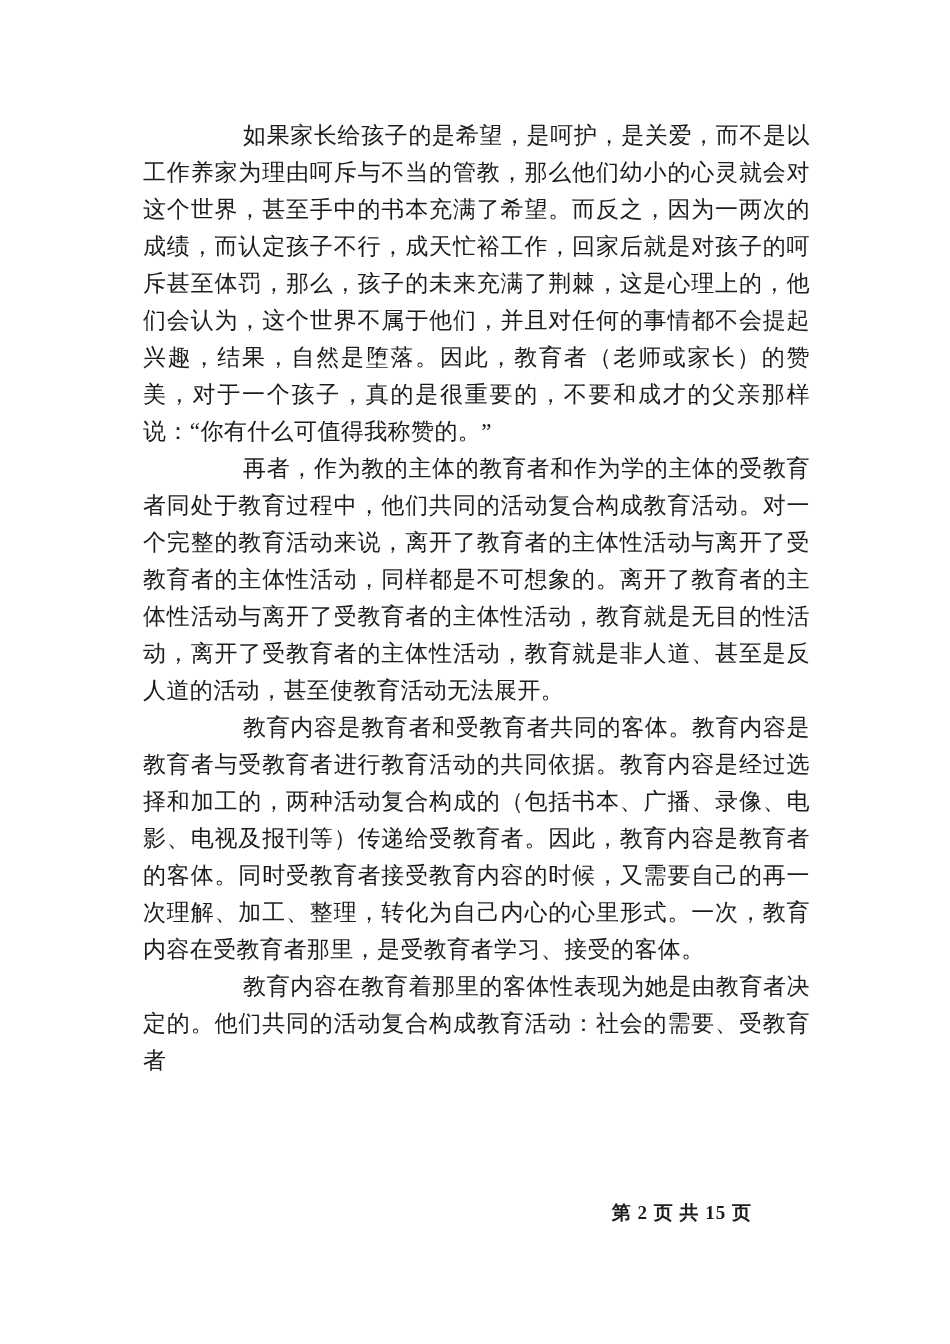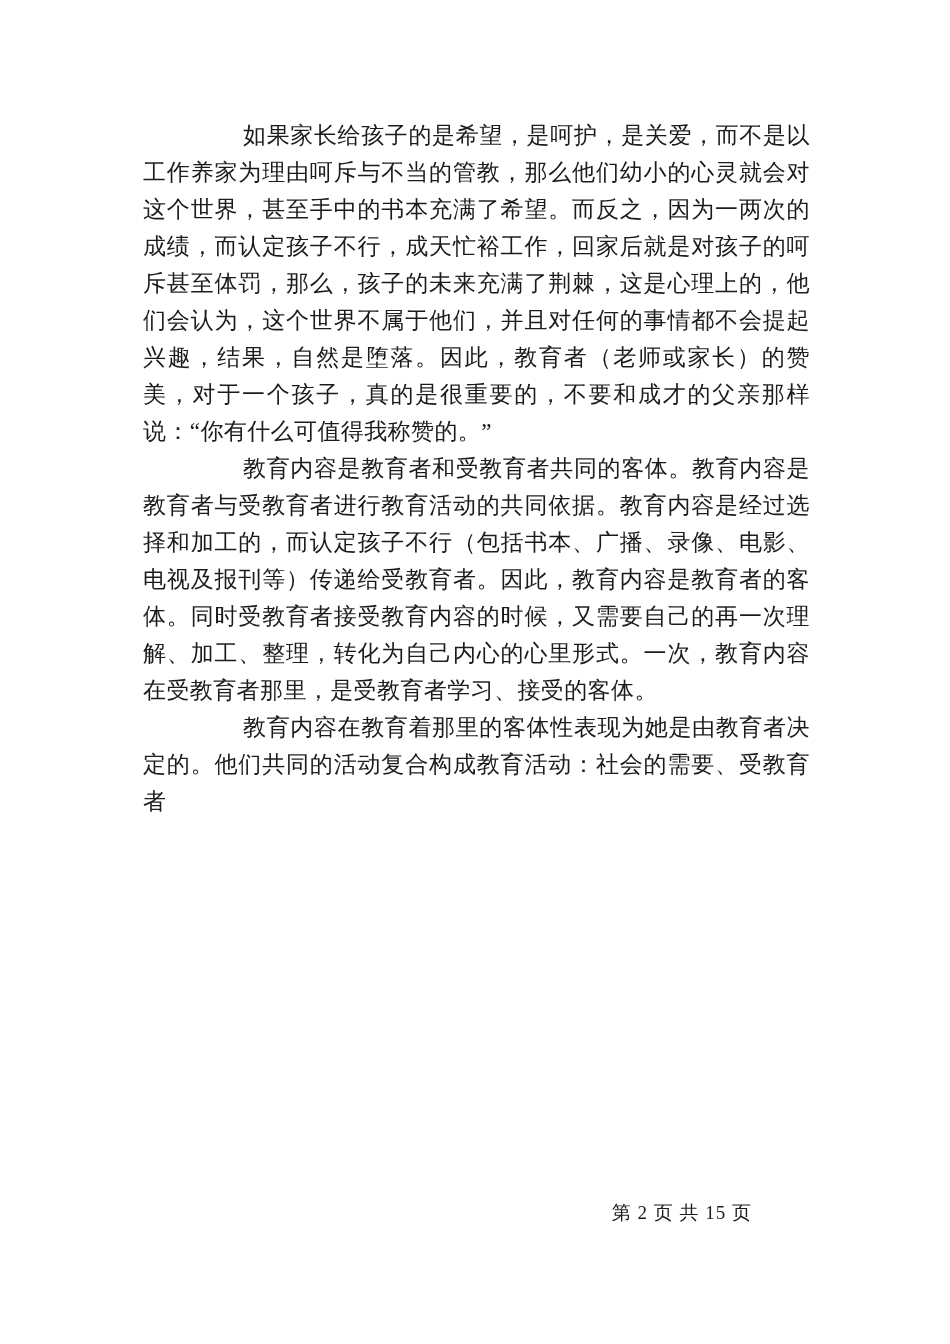--- a/index.html
+++ b/index.html
@@ -33,25 +33,27 @@
     letter-spacing: 0.4px;
   }
   .footer {
     position: absolute;
     right: 140px;
     top: 1200px;
     font-family: "Liberation Serif", "DejaVu Serif", serif;
     font-size: 19px;
     color: #1b1b1b;
     letter-spacing: 1px;
+    font-weight: bold;
   }
 </style>
 </head>
 <body>
 
 <div class="page">
   <div class="content">
     <p class="para">如果家长给孩子的是希望，是呵护，是关爱，而不是以工作养家为理由呵斥与不当的管教，那么他们幼小的心灵就会对这个世界，甚至手中的书本充满了希望。而反之，因为一两次的成绩，而认定孩子不行，成天忙裕工作，回家后就是对孩子的呵斥甚至体罚，那么，孩子的未来充满了荆棘，这是心理上的，他们会认为，这个世界不属于他们，并且对任何的事情都不会提起兴趣，结果，自然是堕落。因此，教育者（老师或家长）的赞美，对于一个孩子，真的是很重要的，不要和成才的父亲那样说：“你有什么可值得我称赞的。”</p>
-    <p class="para">教育内容是教育者和受教育者共同的客体。教育内容是教育者与受教育者进行教育活动的共同依据。教育内容是经过选择和加工的，而认定孩子不行（包括书本、广播、录像、电影、电视及报刊等）传递给受教育者。因此，教育内容是教育者的客体。同时受教育者接受教育内容的时候，又需要自己的再一次理解、加工、整理，转化为自己内心的心里形式。一次，教育内容在受教育者那里，是受教育者学习、接受的客体。</p>
+    <p class="para">再者，作为教的主体的教育者和作为学的主体的受教育者同处于教育过程中，他们共同的活动复合构成教育活动。对一个完整的教育活动来说，离开了教育者的主体性活动与离开了受教育者的主体性活动，同样都是不可想象的。离开了教育者的主体性活动与离开了受教育者的主体性活动，教育就是无目的性活动，离开了受教育者的主体性活动，教育就是非人道、甚至是反人道的活动，甚至使教育活动无法展开。</p>
+    <p class="para">教育内容是教育者和受教育者共同的客体。教育内容是教育者与受教育者进行教育活动的共同依据。教育内容是经过选择和加工的，两种活动复合构成的（包括书本、广播、录像、电影、电视及报刊等）传递给受教育者。因此，教育内容是教育者的客体。同时受教育者接受教育内容的时候，又需要自己的再一次理解、加工、整理，转化为自己内心的心里形式。一次，教育内容在受教育者那里，是受教育者学习、接受的客体。</p>
     <p class="para">教育内容在教育着那里的客体性表现为她是由教育者决定的。他们共同的活动复合构成教育活动：社会的需要、受教育者</p>
   </div>
   <div class="footer">第 2 页 共 15 页</div>
 </div>
 
 </body></html>

